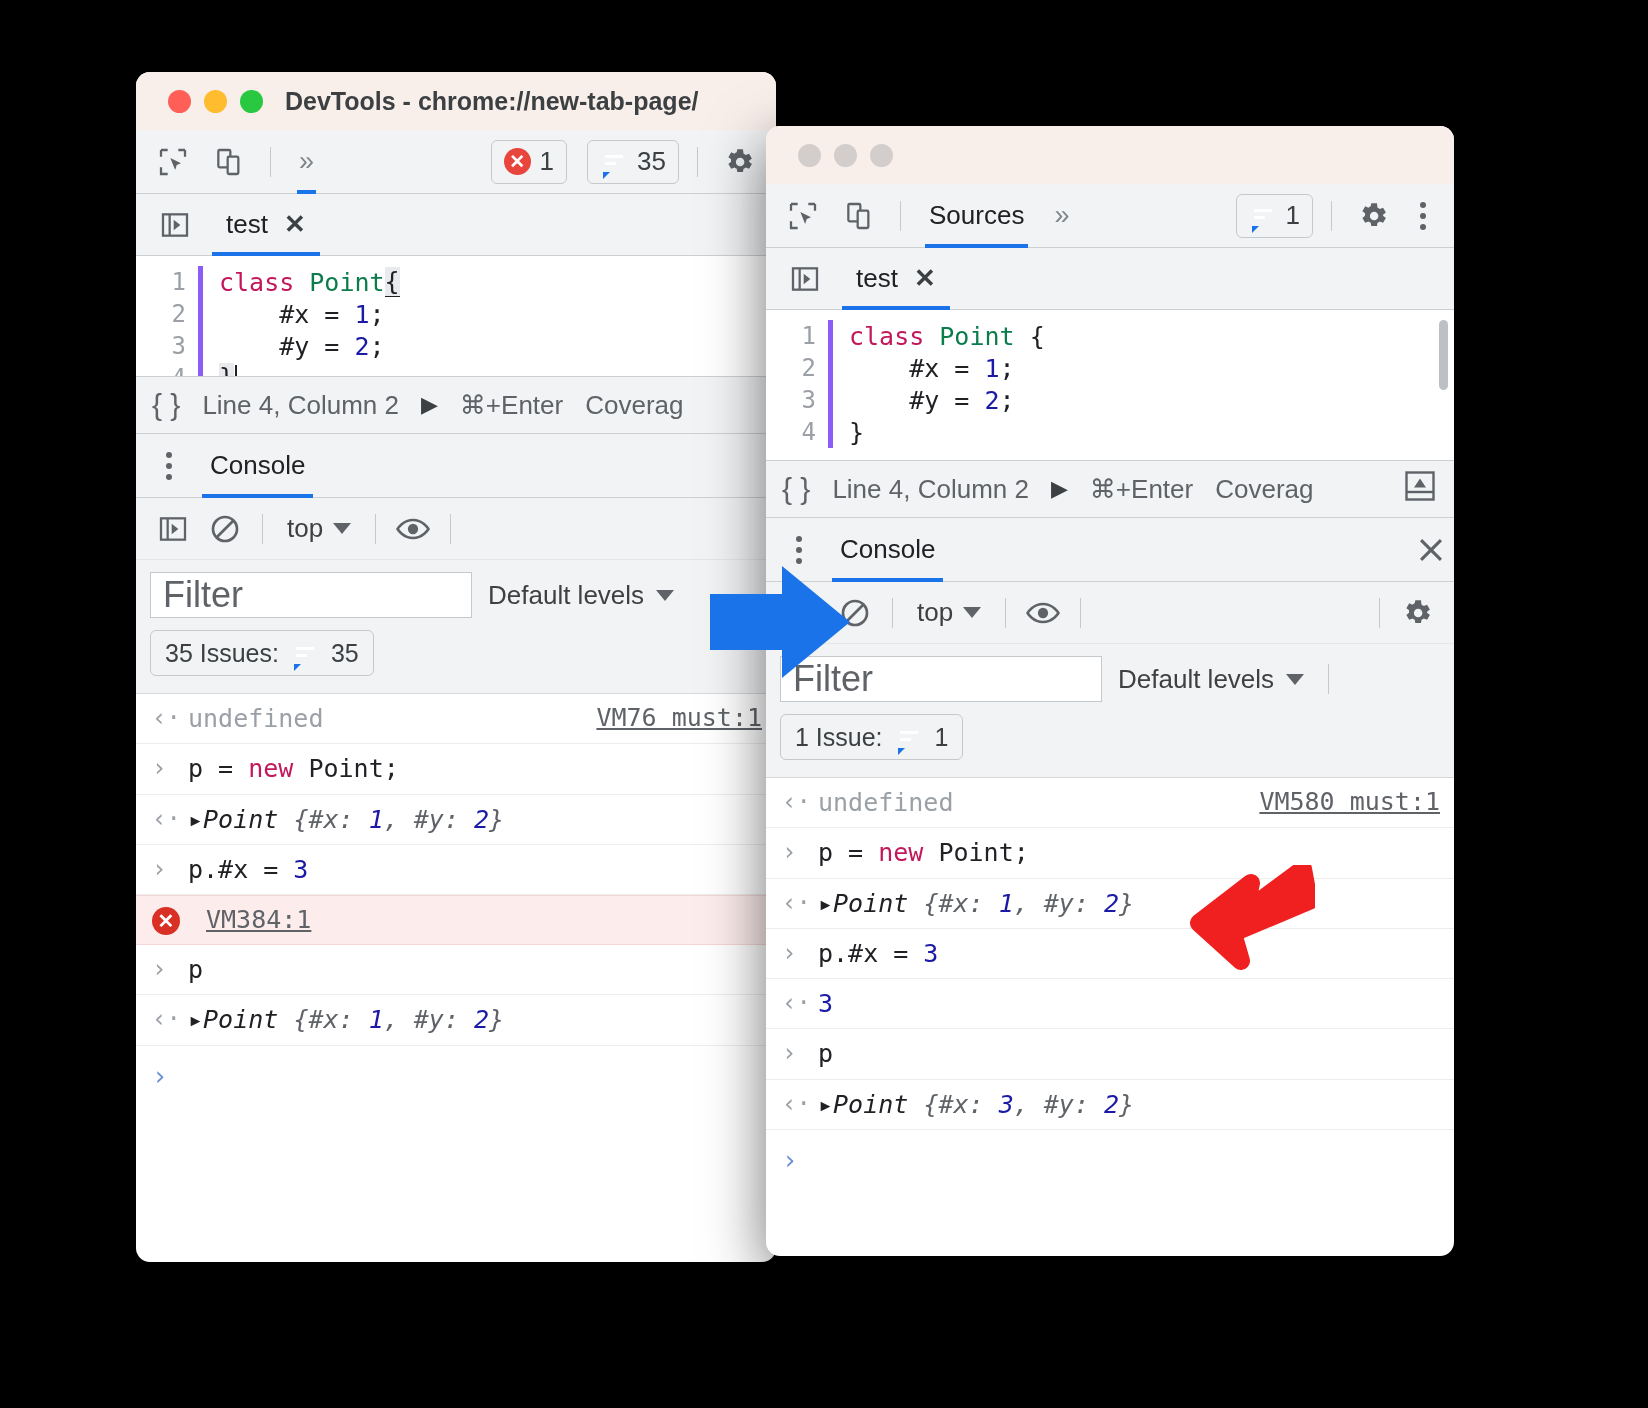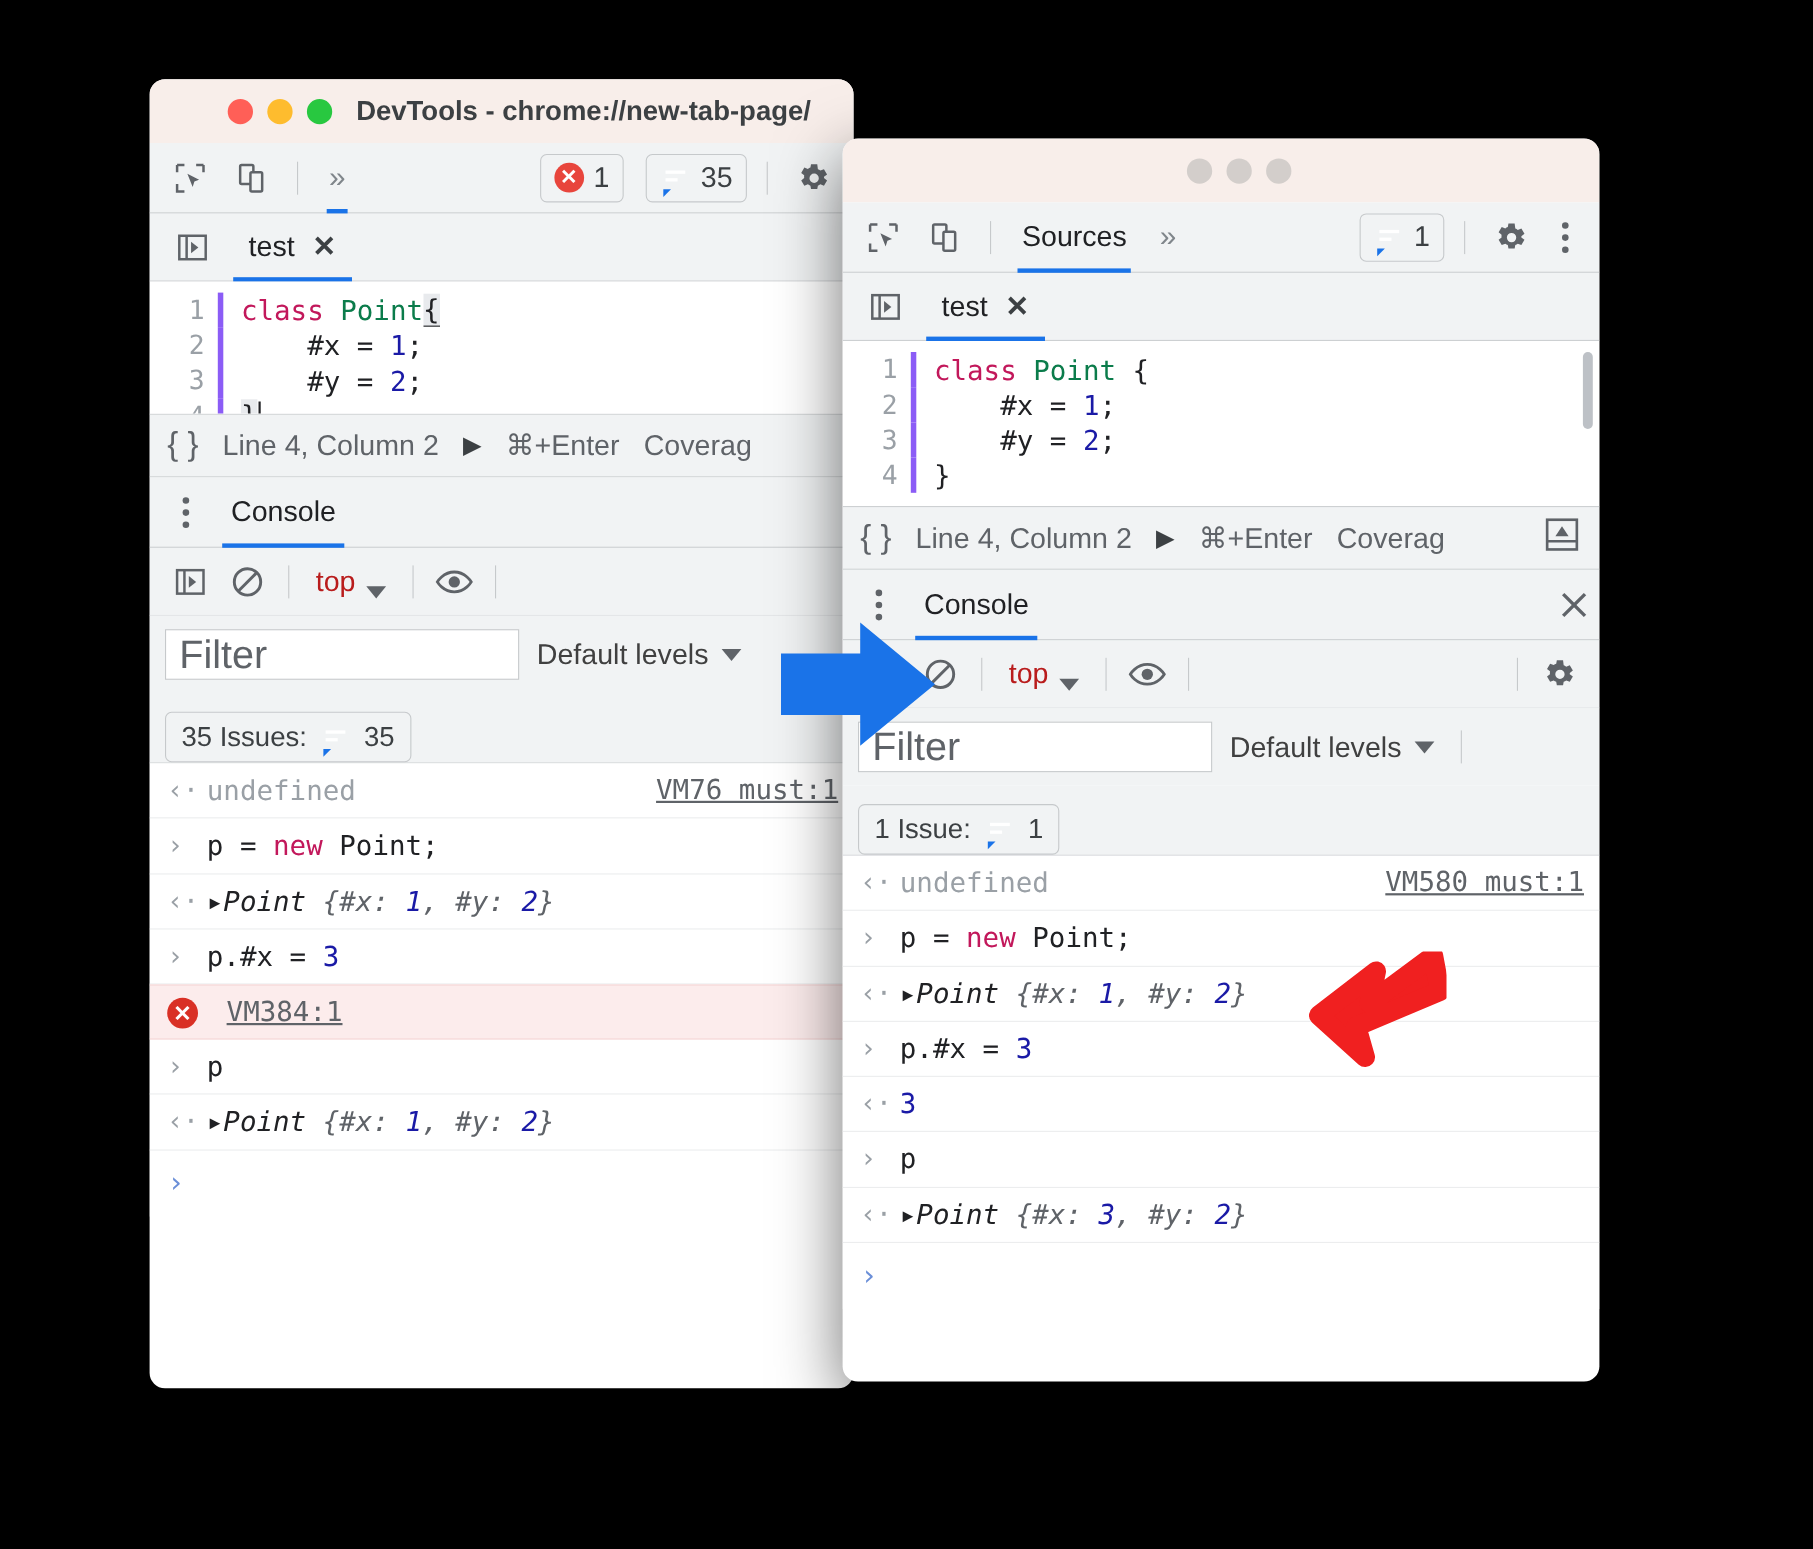--- a/index.html
+++ b/index.html
@@ -19,21 +19,20 @@
     overflow: hidden;
     box-shadow: 0 18px 60px rgba(0,0,0,0.55);
   }
   .titlebar {
     height: 58px;
     background: #f8eeea;
     display: flex;
     align-items: center;
     padding-left: 32px;
     position: relative;
-    justify-content: center;
   }
   .lights { display:flex; gap: 13px; align-items:center; }
   .light { width: 23px; height: 23px; border-radius: 50%; }
   .light.red    { background: #ff5f57; }
   .light.yellow { background: #febc2e; }
   .light.green  { background: #28c840; }
   .light.off    { background: #d3cecb; }
   .win-title {
     position: absolute;
     left: 0; right: 0;
@@ -186,41 +185,41 @@
     content:''; position:absolute; left:0; right:0; bottom:0;
     height:4px; background:#1a73e8;
   }
 
   
   .console-toolbar {
     height: 62px; background:#f1f3f4;
     display:flex; align-items:center; padding: 0 14px; gap: 6px;
     border-bottom: 1px solid #e4e6e8;
   }
-  .ctx-sel { font-size: 26px; color:#b91c1c; display:flex; align-items:flex-end; gap:10px; padding: 0 10px;}
+  .ctx-sel { font-size: 26px; color:#404040; display:flex; align-items:center; gap:10px; padding: 0 10px;}
   .caret-dn { width:0;height:0;border-left:9px solid transparent;border-right:9px solid transparent;border-top:11px solid #5f6368; }
 
   
   .filter-row {
     height: 70px; background:#f1f3f4;
     display:flex; align-items:center; padding: 0 14px; gap: 16px;
   }
   .filter-input {
     flex: 0 0 auto; width: 322px; height: 46px;
     border: 1px solid #c6c9cb; background:#fff;
     font-size: 36px; color:#5f6368; padding: 0 12px;
     font-family:"Liberation Sans",sans-serif;
   }
   .filter-input::placeholder { color:#5f6368; opacity:1; }
   .levels { font-size: 26px; color:#404040; display:flex; align-items:center; gap:12px; }
 
   
   .issues-bar {
     height: 64px; background:#f1f3f4;
-    display:flex; align-items:flex-end; padding: 0 14px;
+    display:flex; align-items:flex-start; padding: 0 14px;
     border-bottom: 1px solid #d6d9db;
   }
   .issues-chip {
     display:flex; align-items:center; gap: 12px;
     border:1px solid #c6c9cb; border-radius:6px;
     padding: 6px 14px; height:46px;
     font-size: 25px; color:#3c4043;
   }
 
   

